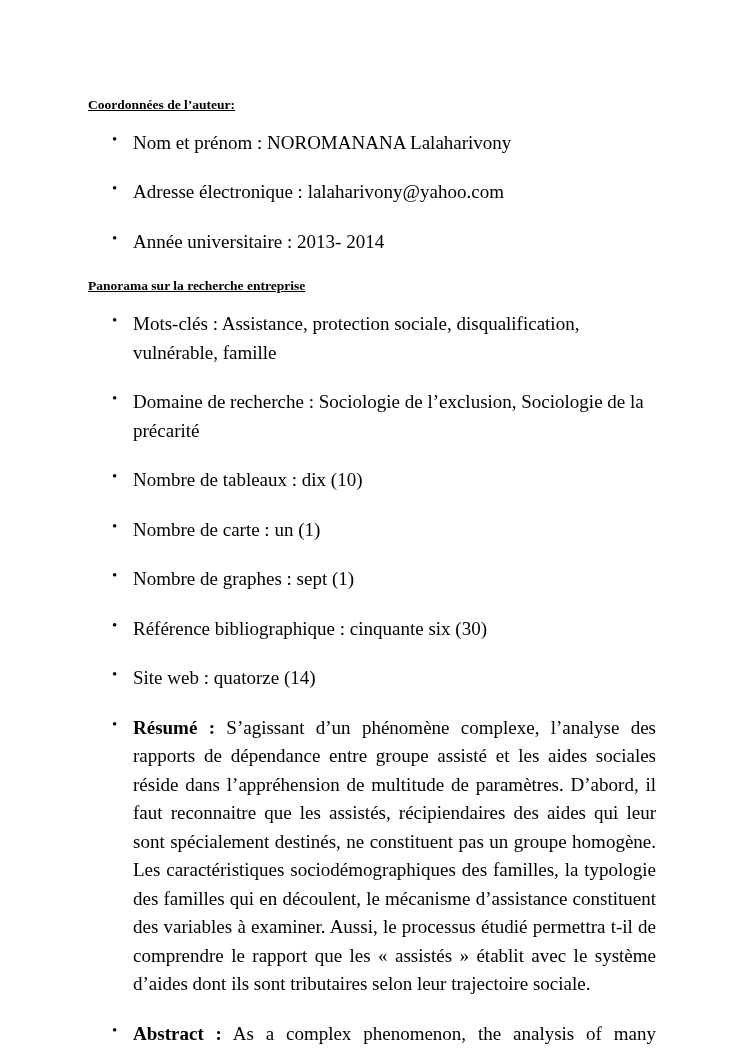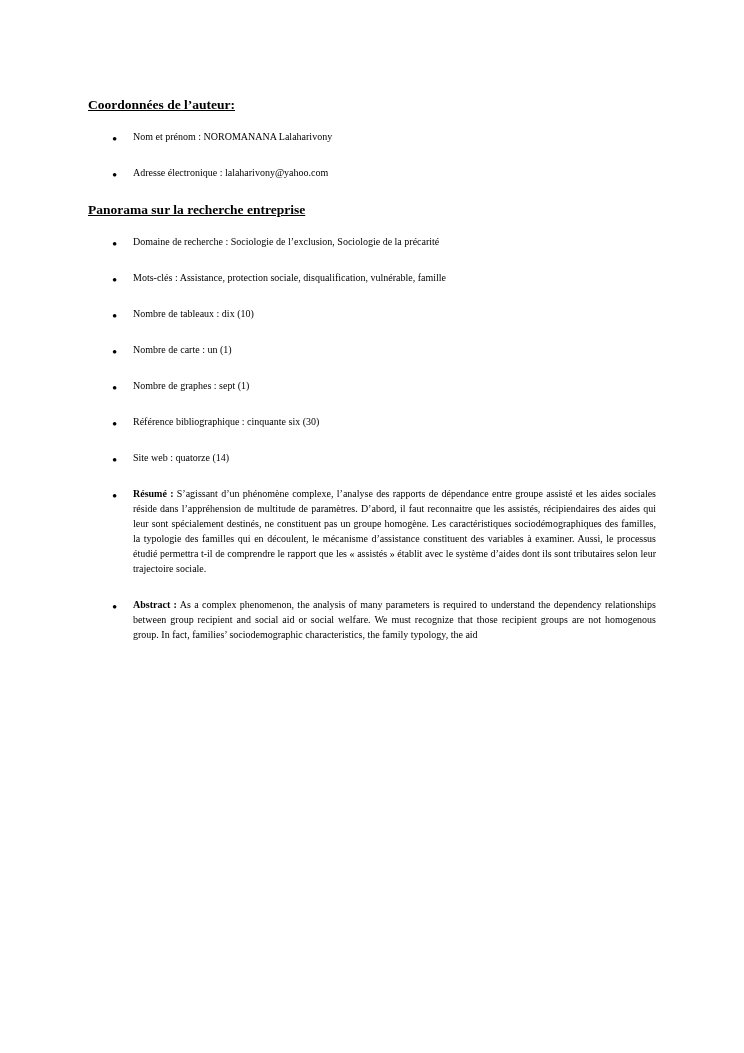--- a/index.html
+++ b/index.html
@@ -37,21 +37,21 @@
   }
   ul.bullets {
     list-style: none;
     margin: 0;
     padding: 0;
   }
   ul.bullets li {
     position: relative;
     padding-left: 45px;
     margin-bottom: 21px;
-    font-size: 10px;
+    font-size: 19px;
     line-height: 1.5;
   }
   ul.bullets li::before {
     content: "\2022";
     position: absolute;
     left: 24px;
     top: -1px;
     font-size: 15px;
     line-height: 1.5;
   }
@@ -67,27 +67,28 @@
 </head>
 <body>
 
 <div class="page">
 
   <h1 class="section-heading">Coordonnées de l’auteur:</h1>
 
   <ul class="bullets">
     <li>Nom et prénom : NOROMANANA Lalaharivony</li>
     <li>Adresse électronique : lalaharivony@yahoo.com</li>
+    <li>Année universitaire : 2013- 2014</li>
   </ul>
 
   <h1 class="section-heading second">Panorama sur la recherche entreprise</h1>
 
   <ul class="bullets">
+    <li>Mots-clés : Assistance, protection sociale, disqualification, vulnérable, famille</li>
     <li>Domaine de recherche : Sociologie de l’exclusion, Sociologie de la précarité</li>
-    <li>Mots-clés : Assistance, protection sociale, disqualification, vulnérable, famille</li>
     <li>Nombre de tableaux : dix (10)</li>
     <li>Nombre de carte : un (1)</li>
     <li>Nombre de graphes : sept (1)</li>
     <li>Référence bibliographique : cinquante six (30)</li>
     <li>Site web : quatorze (14)</li>
 
     <li class="para">
       <span class="lead">Résumé :</span><span> S’agissant d’un phénomène complexe, l’analyse des rapports de dépendance entre groupe assisté et les aides sociales réside dans l’appréhension de multitude de paramètres. D’abord, il faut reconnaitre que les assistés, récipiendaires des aides qui leur sont spécialement destinés, ne constituent pas un groupe homogène. Les caractéristiques sociodémographiques des familles, la typologie des familles qui en découlent, le mécanisme d’assistance constituent des  variables à examiner. Aussi, le processus étudié permettra t-il de comprendre le rapport que les « assistés » établit avec le système d’aides dont ils sont tributaires selon leur trajectoire sociale.</span>
     </li>
 

